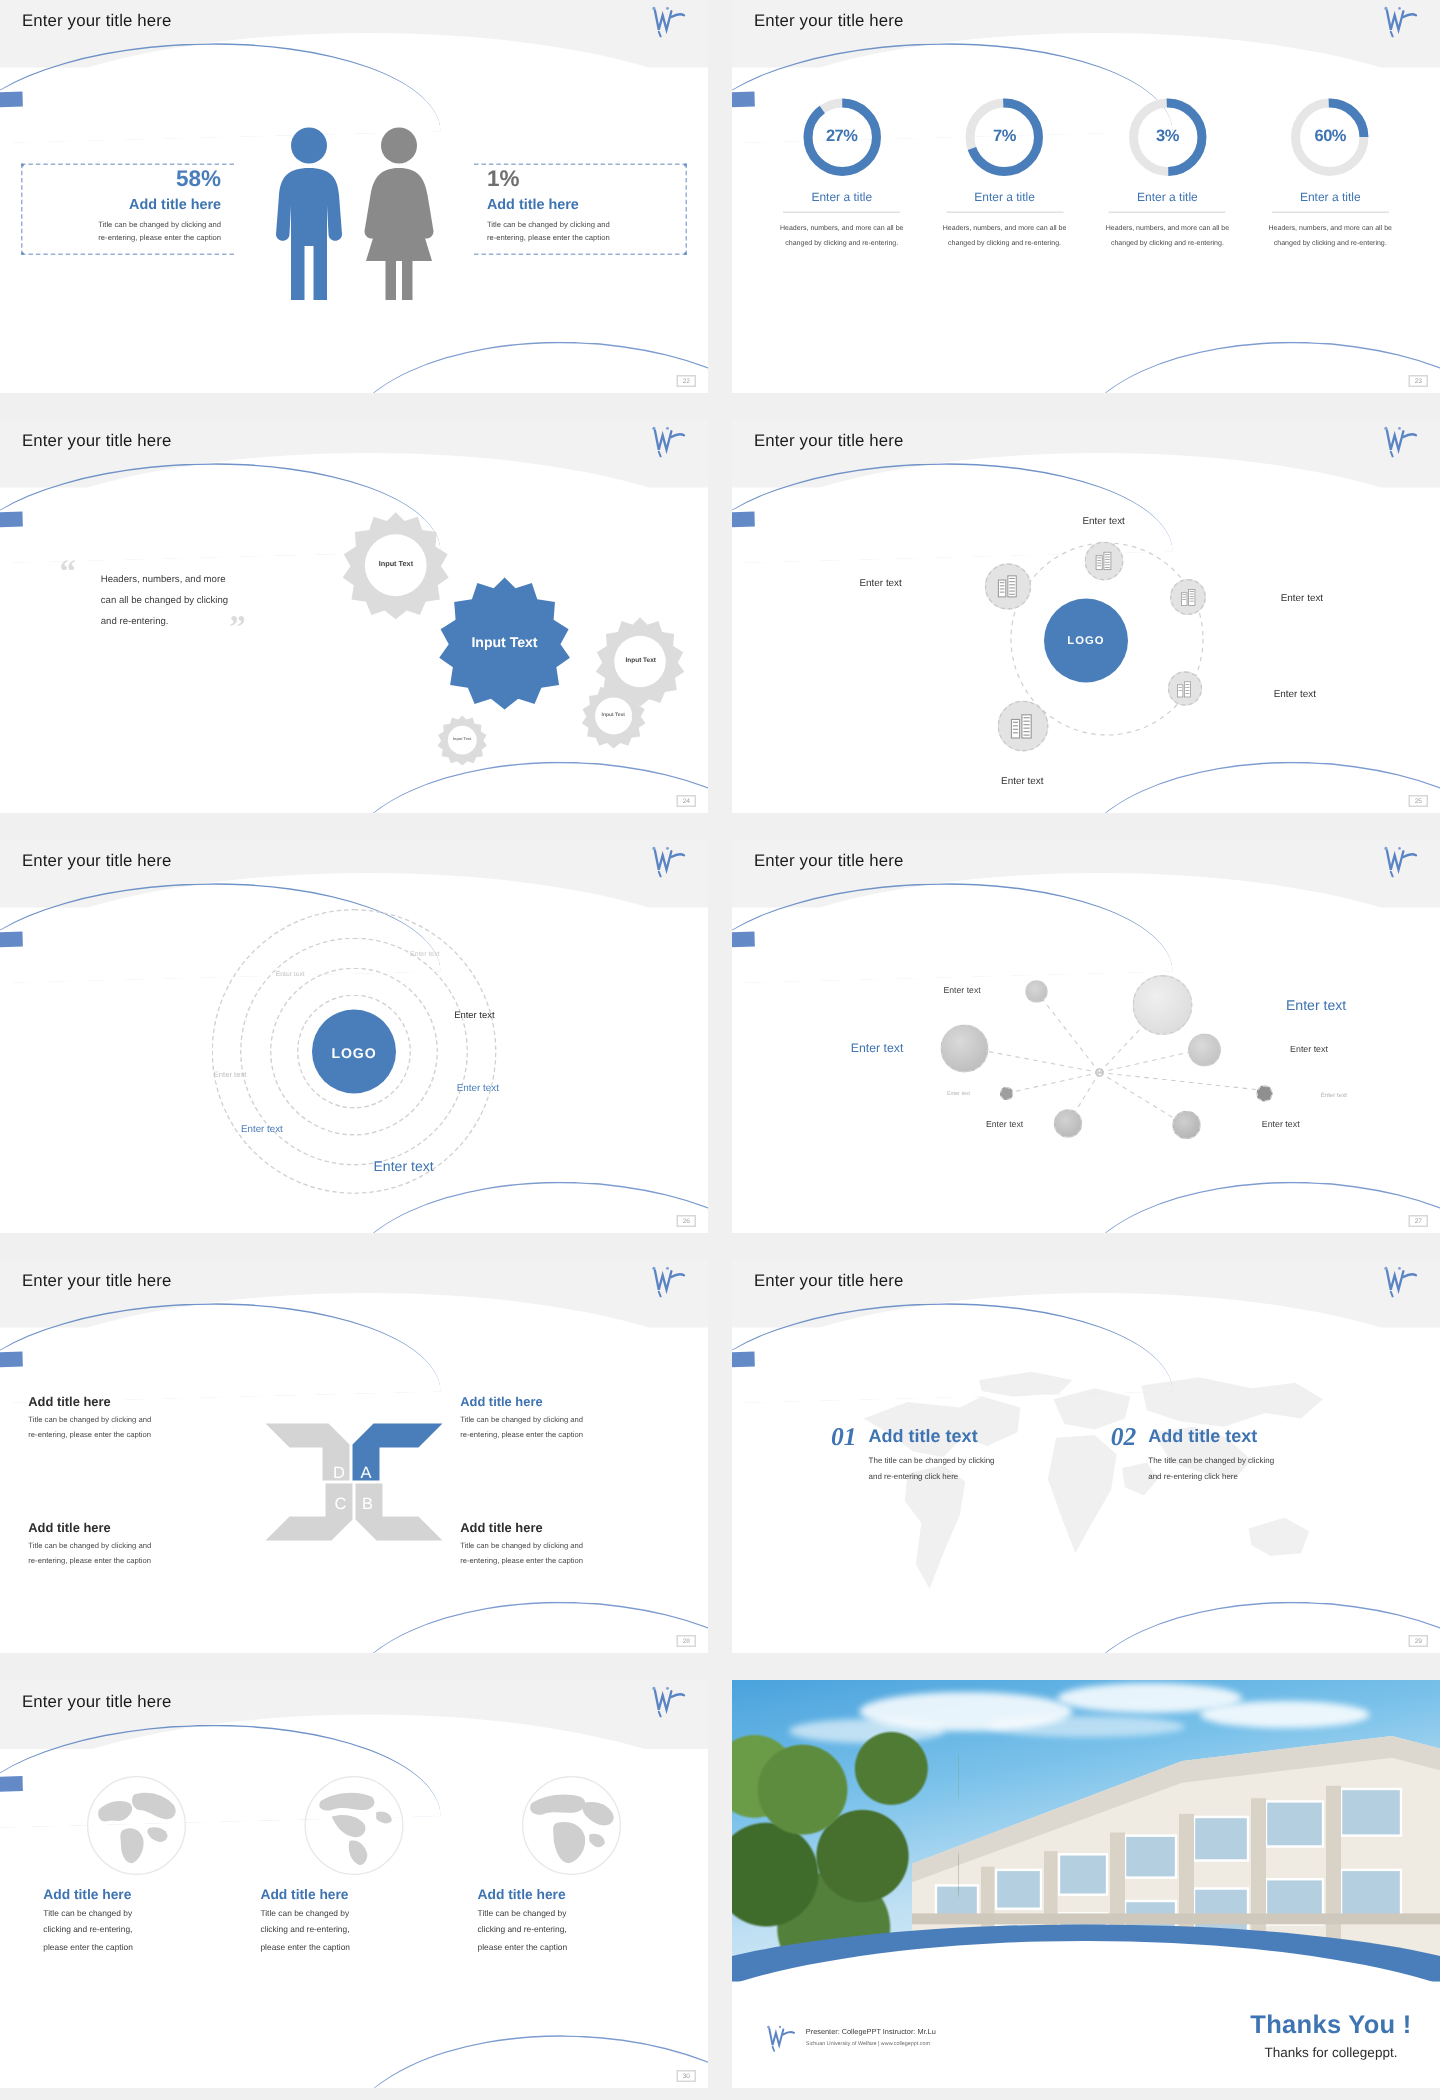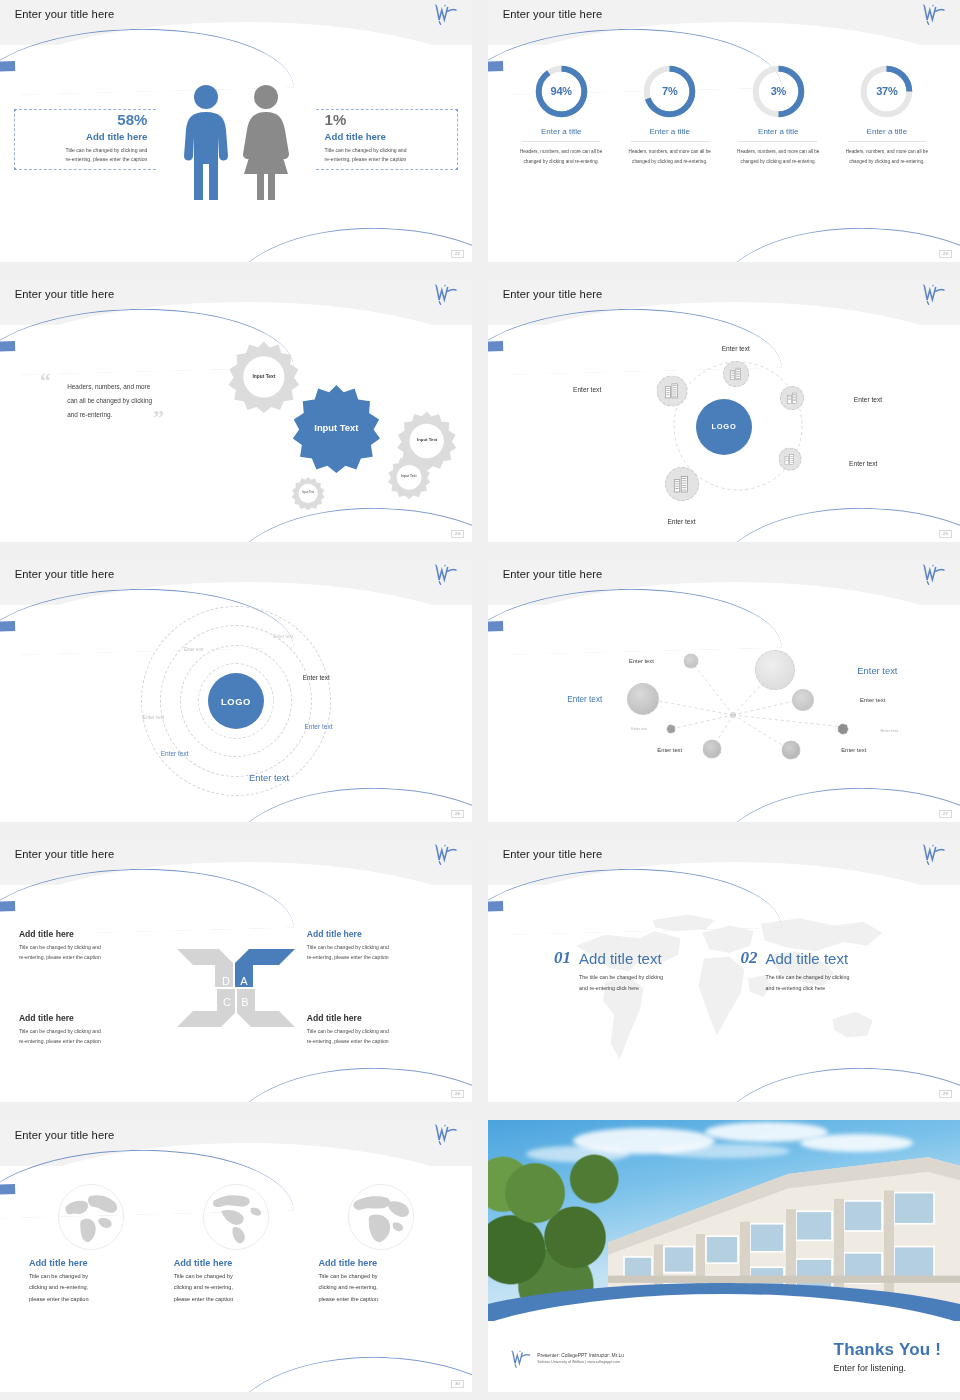--- a/index.html
+++ b/index.html
@@ -178,21 +178,21 @@
   .s7-tl{ left:4%; top:34%;}
   .s7-tr{ right:4%; top:34%;}
   .s7-bl{ left:4%; top:66%;}
   .s7-br{ right:4%; top:66%;}
 
   
   .map-bg{ position:absolute; left:8%; top:22%; width:84%; height:70%; opacity:.55; z-index:1;}
   .map-bg svg{width:100%;height:100%;}
   .num-item{ position:absolute; top:42%; display:flex; gap:8px; align-items:flex-start; z-index:4;}
   .num{ font-size:17px; font-weight:700; font-style:italic; color:#3f74b2; line-height:.95; font-family:"Liberation Serif",serif;}
-  .num-h{ font-size:15px; font-weight:400; color:#3f74b2;}
+  .num-h{ font-size:12px; font-weight:700; color:#3f74b2;}
   .num-p{ font-size:5.3px; color:#3d3d3d; line-height:2; margin-top:5px;}
 
   
   .g-row{ position:absolute; left:4%; right:4%; top:22%; display:flex; }
   .g-col{ flex:1; padding:0 10px; }
   .globe{ width:74px; height:74px; margin:0 auto 4px; }
   .globe svg{width:100%;height:100%;}
   .g-h{ font-size:9.2px; font-weight:700; color:#3f74b2; }
   .g-p{ font-size:5.6px; color:#3d3d3d; line-height:2.05; margin-top:3px;}
 
@@ -212,21 +212,21 @@
                radial-gradient(circle at 72% 22%, #4f7b34 0 13%, transparent 14%);
   }
   .blue-curve{
     position:absolute; left:-12%; bottom:-7%; width:124%; height:26%;
     background:#4a7ebb; border-radius:50% 50% 0 0 / 100% 100% 0 0; z-index:3;
   }
   .white-curve{
     position:absolute; left:-12%; bottom:-11%; width:124%; height:26%;
     background:#fff; border-radius:50% 50% 0 0 / 100% 100% 0 0; z-index:4;
   }
-  .thanks{ position:absolute; right:4%; bottom:7%; text-align:left; z-index:6;}
+  .thanks{ position:absolute; right:4%; bottom:7%; text-align:center; z-index:6;}
   .th-h{ font-size:17px; font-weight:700; color:#3f74b2; letter-spacing:.2px;}
   .th-p{ font-size:9px; color:#2d2d2d; margin-top:3px;}
   .foot{ position:absolute; left:4.5%; bottom:9%; display:flex; gap:6px; align-items:center; z-index:6;}
   .foot-logo{ width:22px; height:19px;}
   .foot-logo svg{width:100%;height:100%;}
   .foot-l1{ font-size:4.9px; color:#3a3a3a;}
   .foot-l2{ font-size:3.6px; color:#6a6a6a; margin-top:2px;}
 </style>
 </head>
 <body>
@@ -322,21 +322,21 @@
     </div>
 
     <div class="content">
       <div class="s2-row">
         <div class="s2-item">
           <div class="donut">
             <svg viewBox="0 0 40 40">
                 <circle cx="20" cy="20" r="16" fill="none" stroke="#e6e6e6" stroke-width="4.2"></circle>
             <circle cx="20" cy="20" r="16" fill="none" stroke="#4a7ebb" stroke-width="4.2" stroke-dasharray="90.5 100.5" pathLength="100"></circle>
               </svg>
-            <span>94%</span>
+            <span>27%</span>
           </div>
           <div class="s2-title">Enter a title</div>
           <div class="s2-rule"></div>
           <div class="s2-desc">Headers, numbers, and more can all be changed by clicking and re-entering.</div>
         </div>
         <div class="s2-item">
           <div class="donut">
             <svg viewBox="0 0 40 40">
                 <circle cx="20" cy="20" r="16" fill="none" stroke="#e6e6e6" stroke-width="4.2"></circle>
             <circle cx="20" cy="20" r="16" fill="none" stroke="#4a7ebb" stroke-width="4.2" stroke-dasharray="70 30" pathLength="100"></circle>
@@ -358,21 +358,21 @@
           <div class="s2-title">Enter a title</div>
           <div class="s2-rule"></div>
           <div class="s2-desc">Headers, numbers, and more can all be changed by clicking and re-entering.</div>
         </div>
         <div class="s2-item">
           <div class="donut">
             <svg viewBox="0 0 40 40">
                 <circle cx="20" cy="20" r="16" fill="none" stroke="#e6e6e6" stroke-width="4.2"></circle>
             <circle cx="20" cy="20" r="16" fill="none" stroke="#4a7ebb" stroke-width="4.2" stroke-dasharray="25 75" pathLength="100"></circle>
               </svg>
-            <span>37%</span>
+            <span>60%</span>
           </div>
           <div class="s2-title">Enter a title</div>
           <div class="s2-rule"></div>
           <div class="s2-desc">Headers, numbers, and more can all be changed by clicking and re-entering.</div>
         </div>
       </div>
     </div>
     <div class="pagenum">23</div>
   </div>
 
@@ -921,21 +921,21 @@
         </svg>
 
         <div class="tree"></div>
         <div class="blue-curve"></div>
       </div>
     </div>
     <div class="white-curve" style="bottom:auto;top:64%;"></div>
 
     <div class="thanks">
       <div class="th-h">Thanks You !</div>
-      <div class="th-p">Enter for listening.</div>
+      <div class="th-p">Thanks for collegeppt.</div>
     </div>
 
     <div class="foot">
       <div class="foot-logo">
         <svg viewBox="0 0 40 34">
             <g fill="none" stroke="#5b84c4" stroke-width="2.4" stroke-linecap="round">
           <path d="M7 6 L11 26 L15 11 L19 26 L24 7"></path>
               <path d="M24 13 C29 10 33 9 37 11"></path>
             </g>
           <circle cx="6" cy="4" r="1.6" fill="#7ba0d6"></circle>

